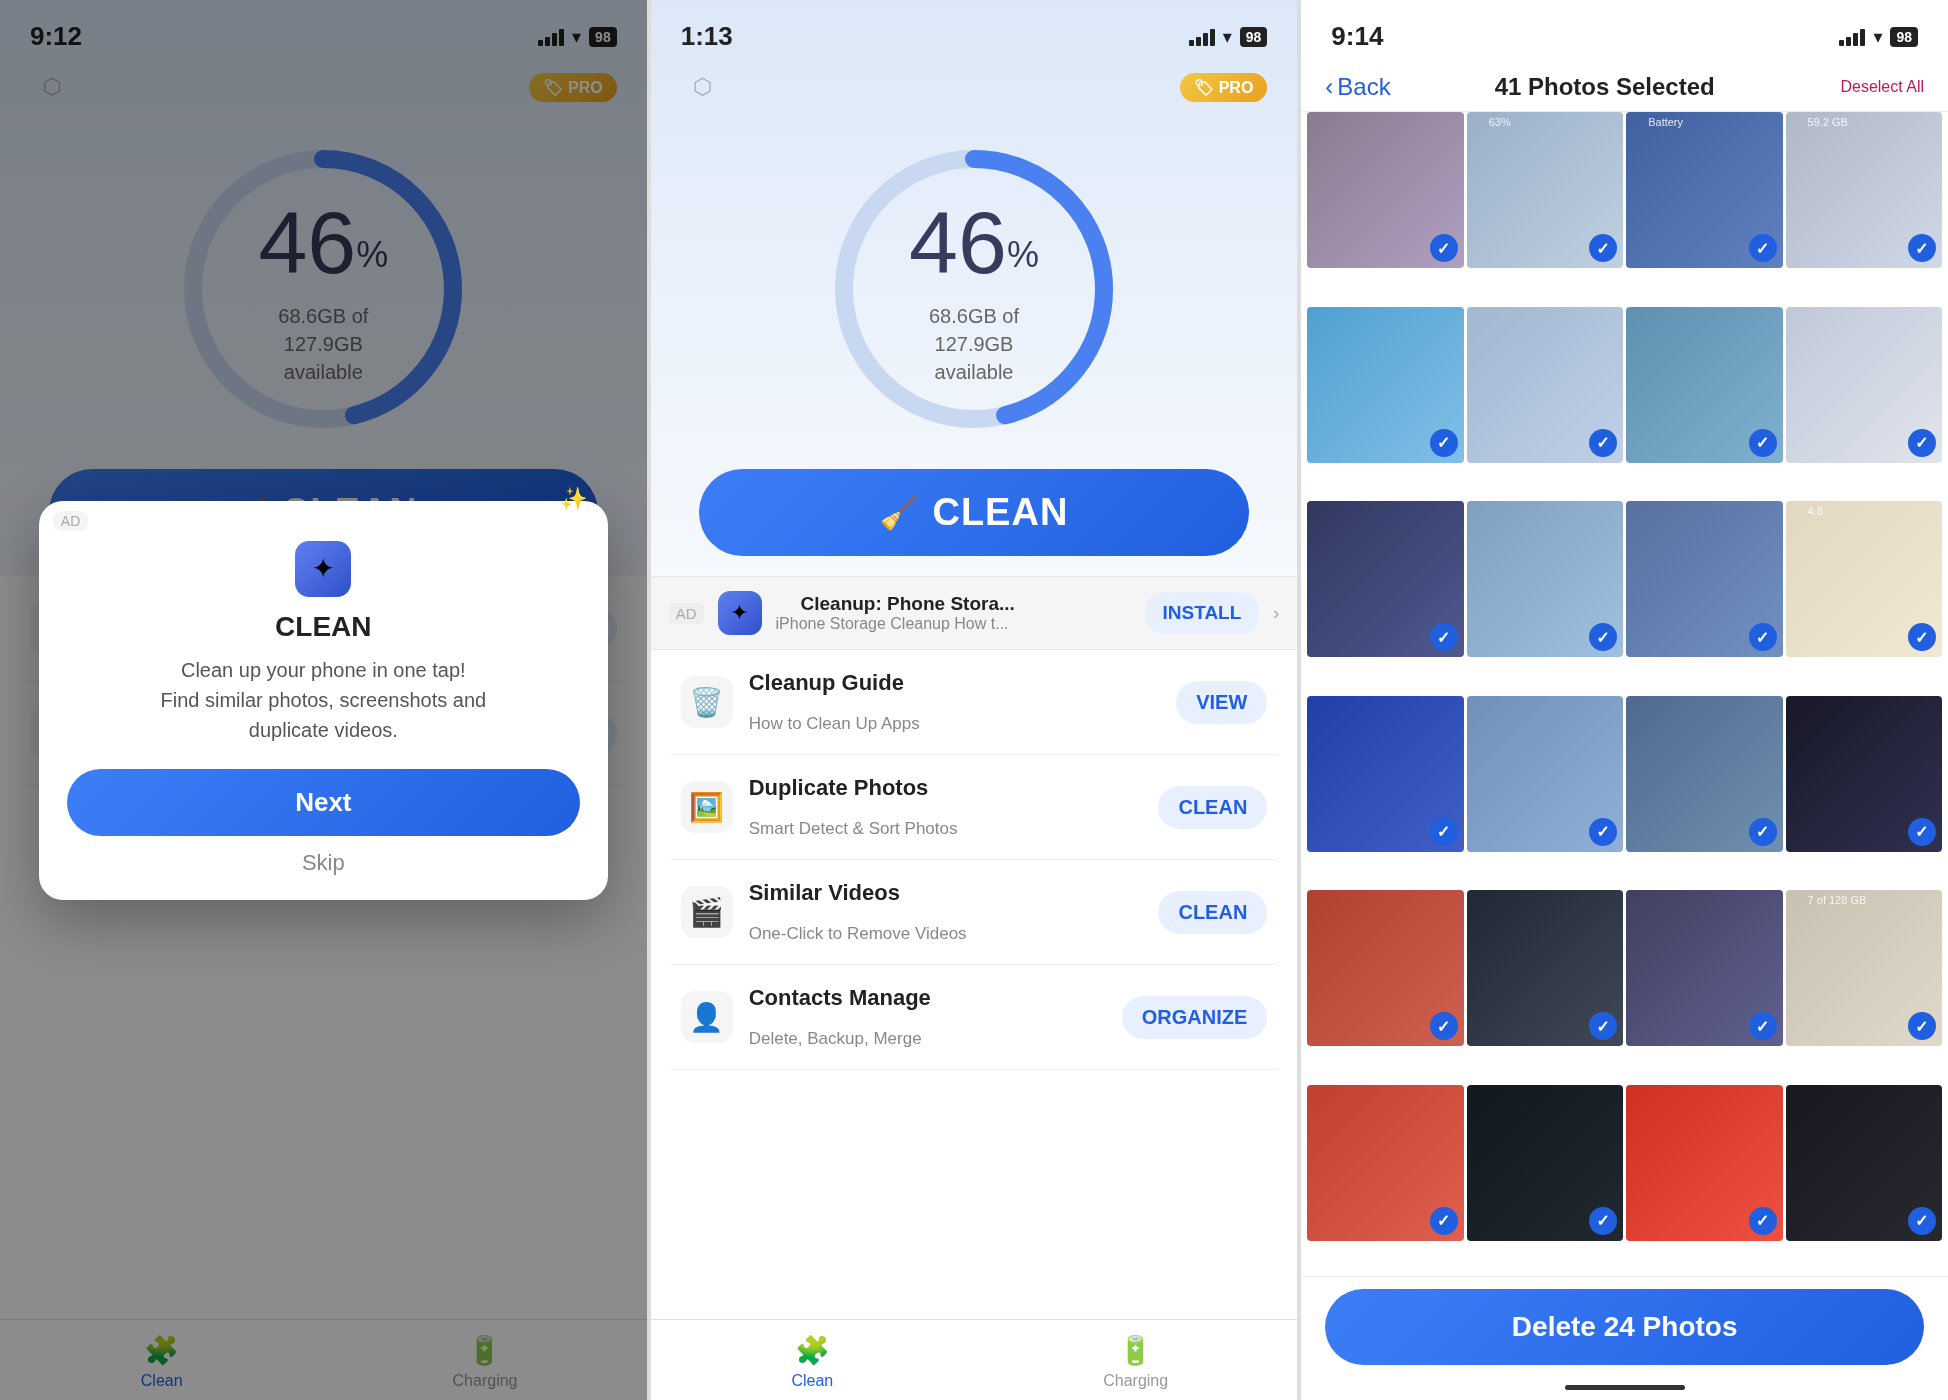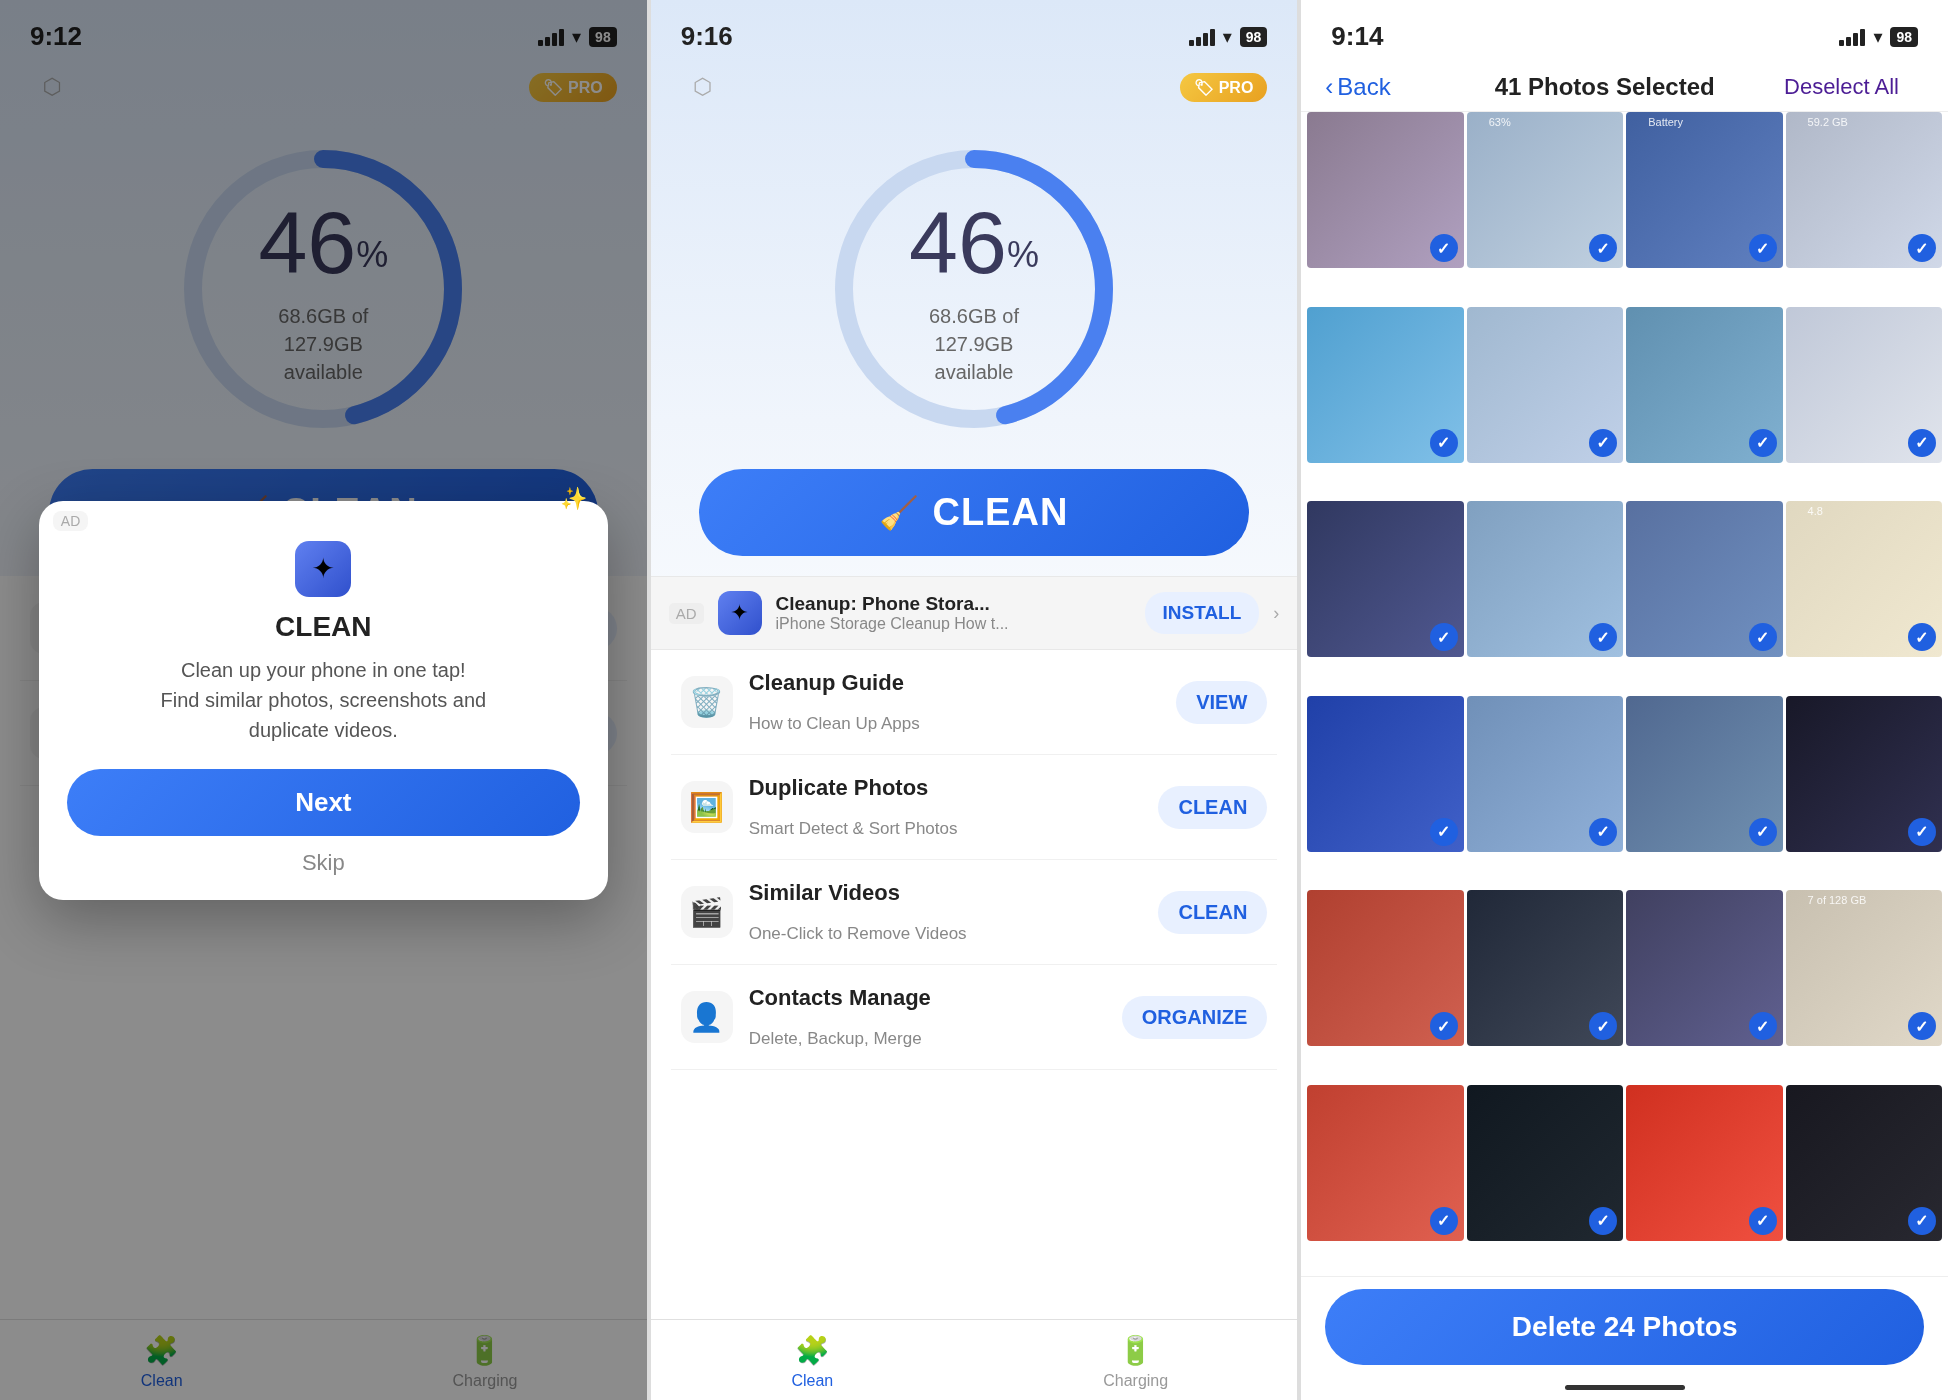--- a/index.html
+++ b/index.html
@@ -385,20 +385,21 @@
       font-size: 22px;
       flex-shrink: 0;
     }
     .ad-text {
       flex: 1;
     }
     .ad-text-title {
       font-size: 19px;
       font-weight: 600;
       color: #222;
+      margin-left: 25px;
     }
     .ad-text-sub {
       font-size: 16px;
       color: #888;
     }
     .ad-install-btn {
       background: #e8f0ff;
       color: #2060e0;
       font-size: 19px;
       font-weight: 700;
@@ -435,25 +436,25 @@
       min-width: 100px;
     }
     .header-title {
       flex: 1;
       text-align: center;
       font-size: 24px;
       font-weight: 700;
       color: #222;
     }
     .deselect-all {
-      color: #4c1d95;
-      font-size: 22px;
+      color: #be185d;
+      font-size: 16px;
       cursor: pointer;
       min-width: 140px;
-      text-align: left;
+      text-align: right;
     }
     .photos-count-label {
       font-size: 22px;
       font-weight: 600;
       color: #333;
       padding: 16px 24px 10px;
     }
     .photos-grid {
       flex: 1;
       display: grid;
@@ -654,21 +655,21 @@
       <div class="modal-skip">Skip</div>
     </div>
   </div>
 </div>
 
 <div class="screen-divider"></div>
 
 <div class="phone-screen screen2">
 
   <div class="status-bar">
-    <span class="status-time">9:16</span>
+    <span class="status-time">1:13</span>
     <div class="status-icons">
       <div class="signal-bars">
         <div class="signal-bar" style="height:6px"></div>
         <div class="signal-bar" style="height:9px"></div>
         <div class="signal-bar" style="height:13px"></div>
         <div class="signal-bar" style="height:17px"></div>
       </div>
       <span class="wifi-icon">▾</span>
       <span class="battery-badge">98</span>
     </div>

